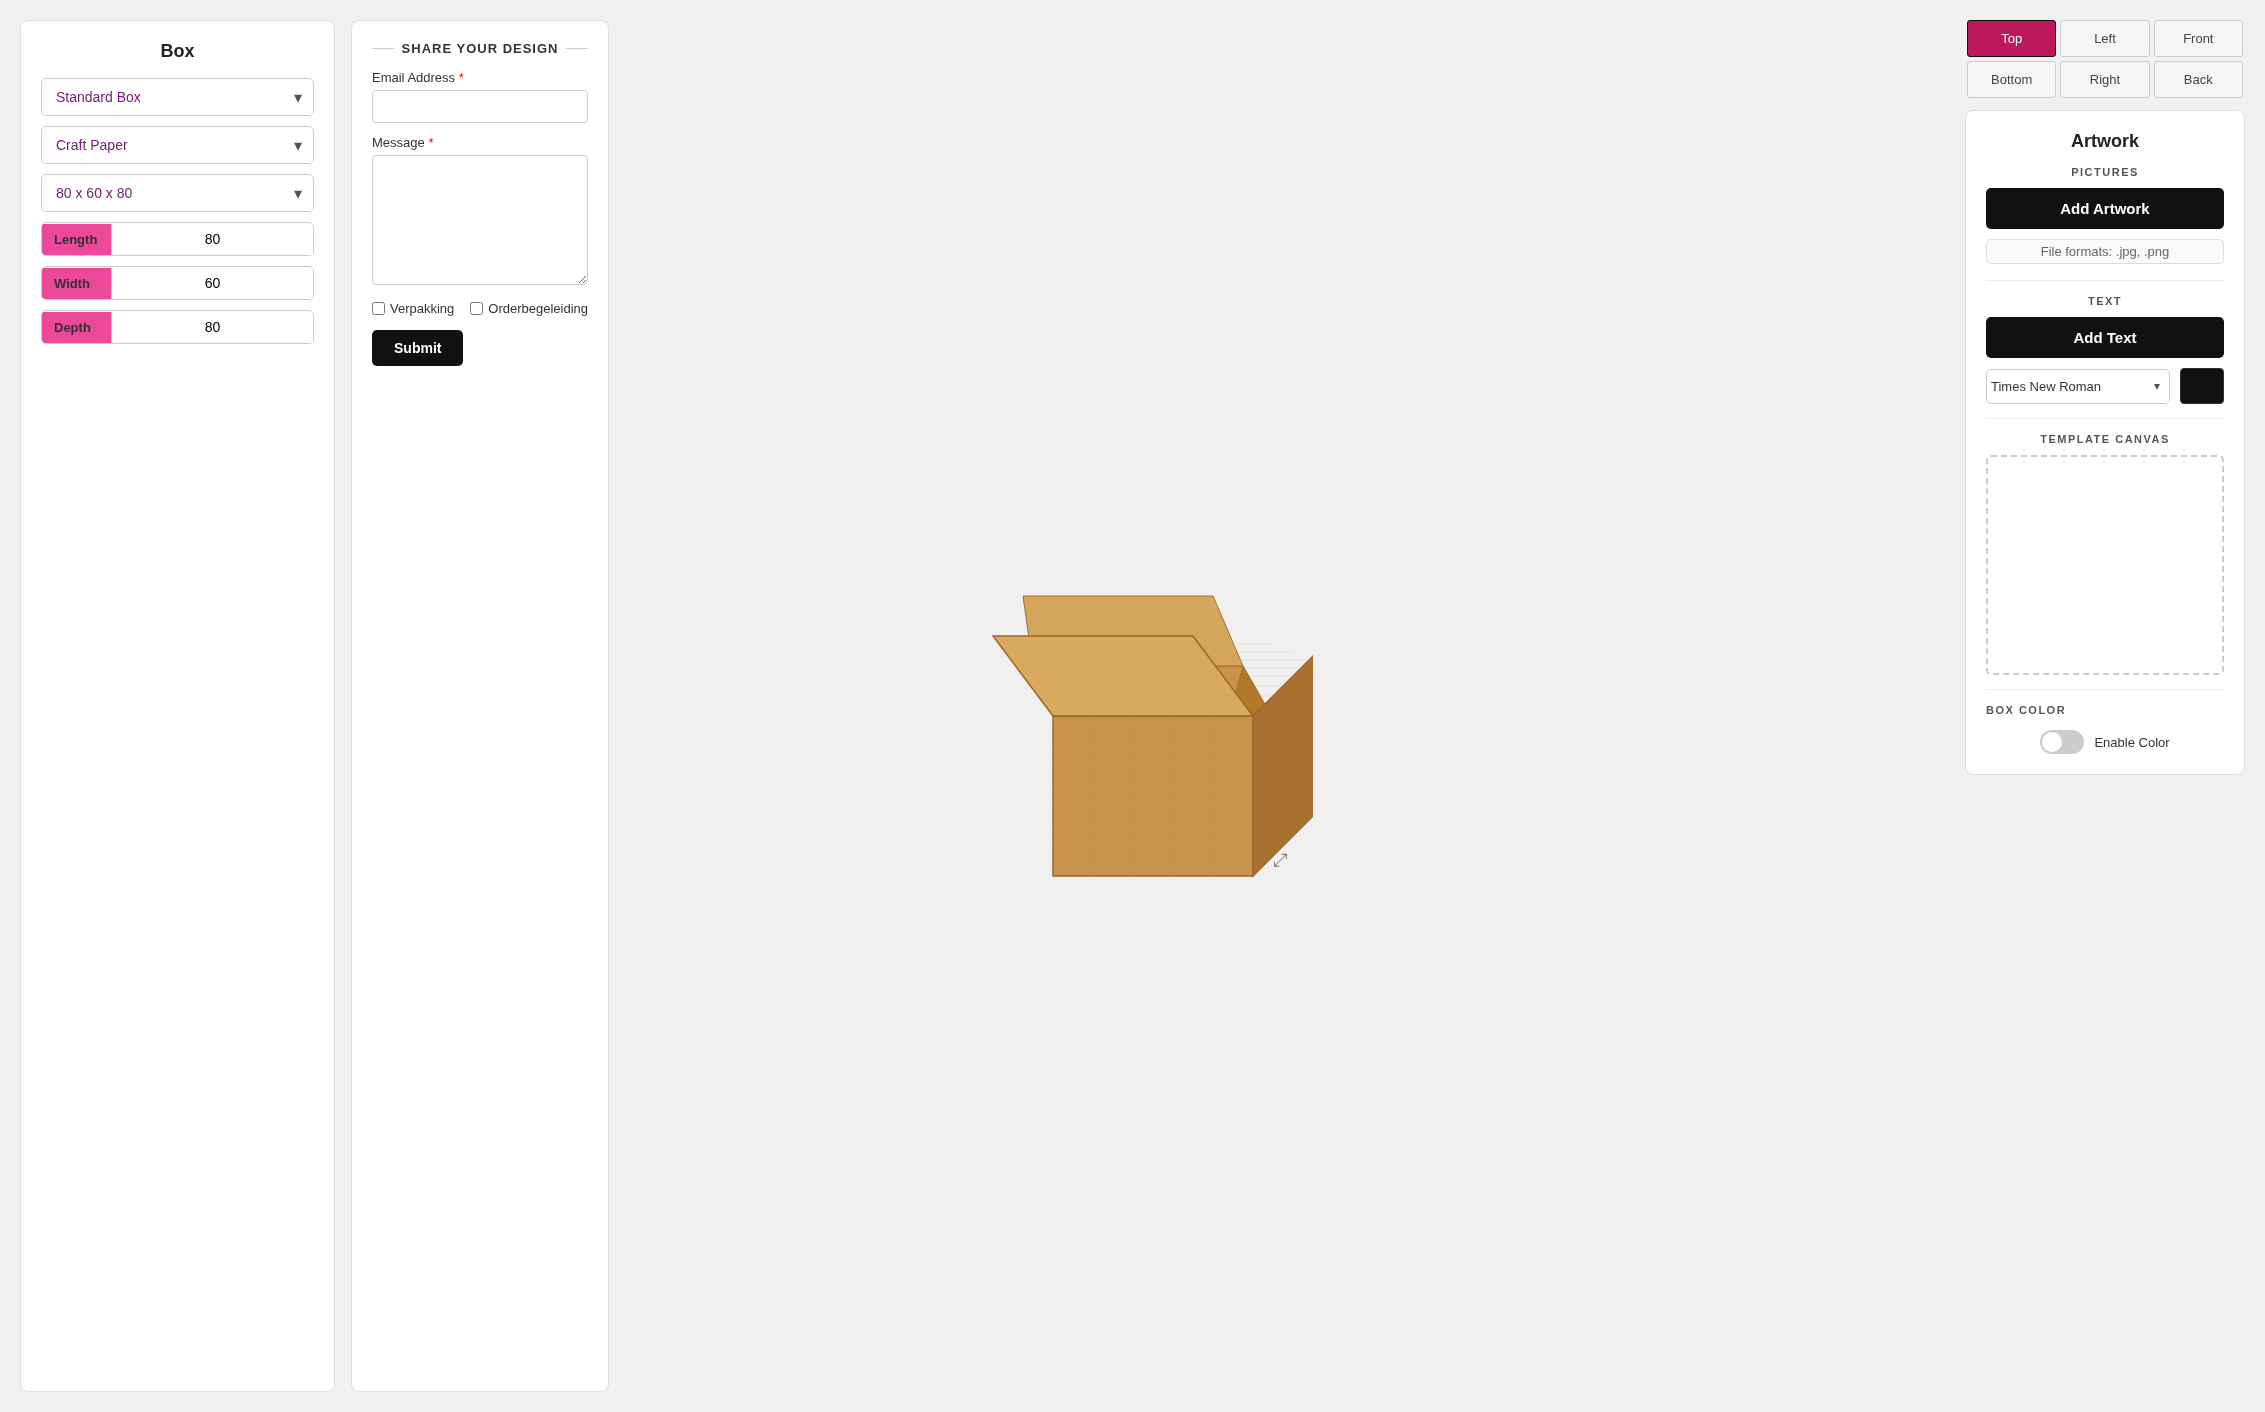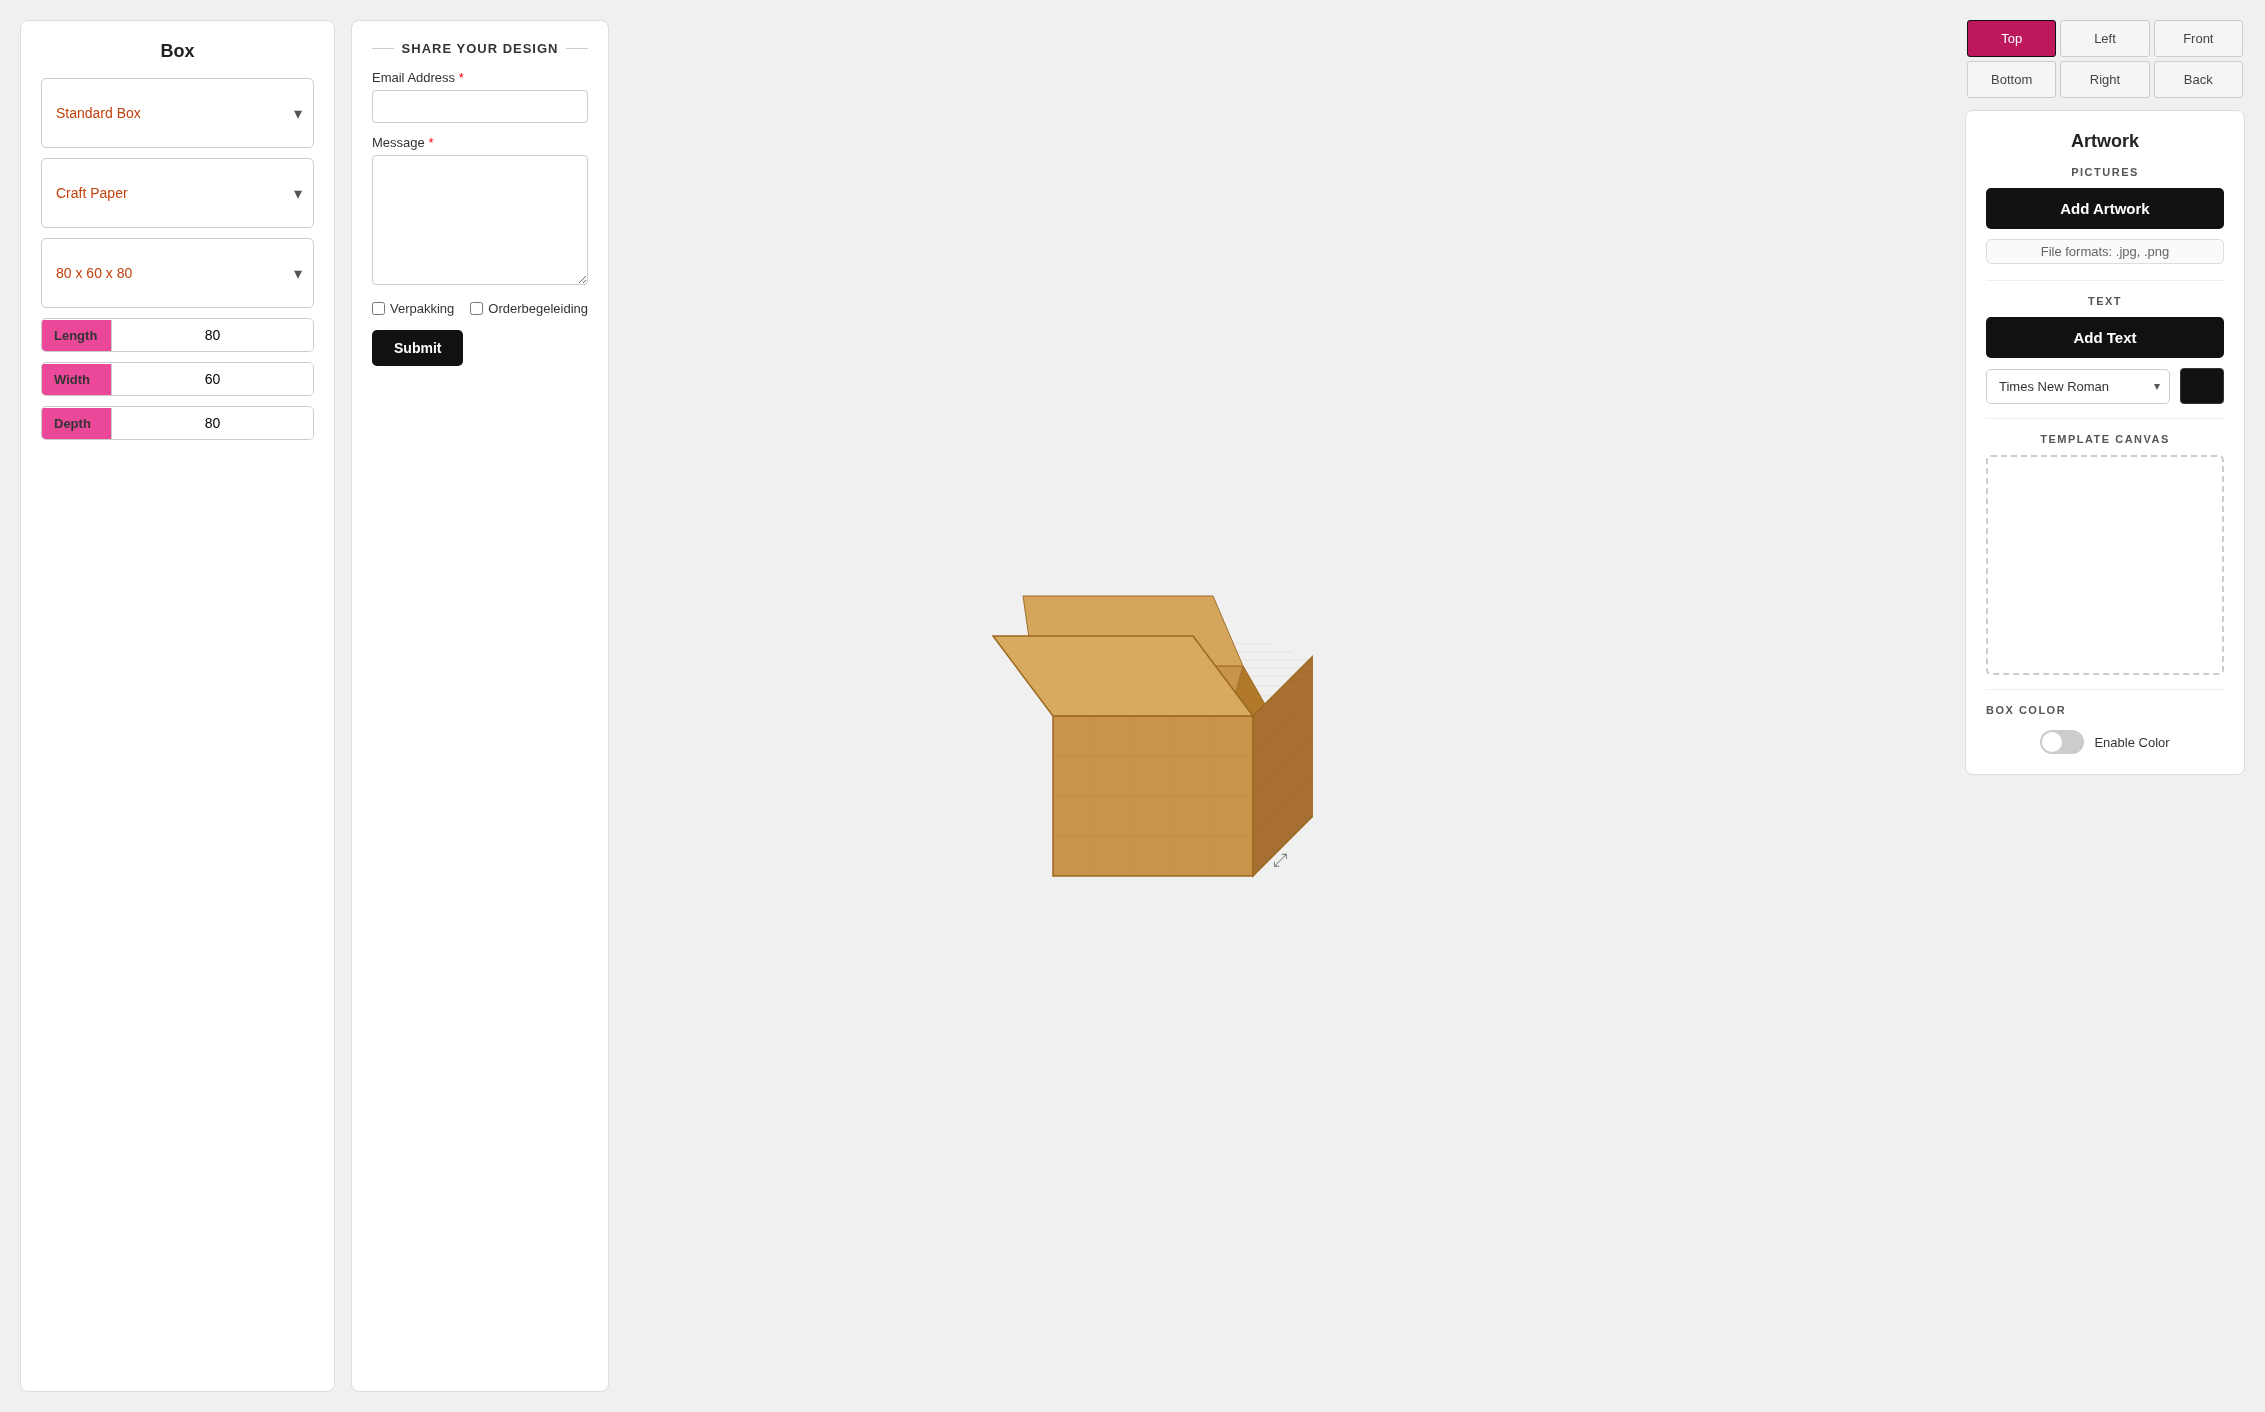--- a/index.html
+++ b/index.html
@@ -35,28 +35,28 @@
       color: #222;
     }
 
     .select-wrapper {
       position: relative;
       margin-bottom: 10px;
     }
 
     .select-wrapper select {
       width: 100%;
-      padding: 26px 14px;
+      padding: 10px 14px;
       border: 1px solid #ccc;
       border-radius: 5px;
       appearance: none;
       font-size: 14px;
       background: #fff;
       cursor: pointer;
-      color: #c2410c;
+      color: #701a75;
     }
 
     .select-wrapper::after {
       content: '▾';
       position: absolute;
       right: 12px;
       top: 50%;
       transform: translateY(-50%);
       pointer-events: none;
       color: #555;
@@ -292,21 +292,21 @@
       margin-bottom: 14px;
     }
 
     .font-select-wrapper {
       flex: 1;
       position: relative;
     }
 
     .font-select-wrapper select {
       width: 100%;
-      padding: 9px 30px 9px 12px;
+      padding: 9px 30px 9px 4px;
       border: 1px solid #ccc;
       border-radius: 5px;
       appearance: none;
       font-size: 13px;
       background: #fff;
       cursor: pointer;
       color: #333;
     }
 
     .font-select-wrapper::after {

